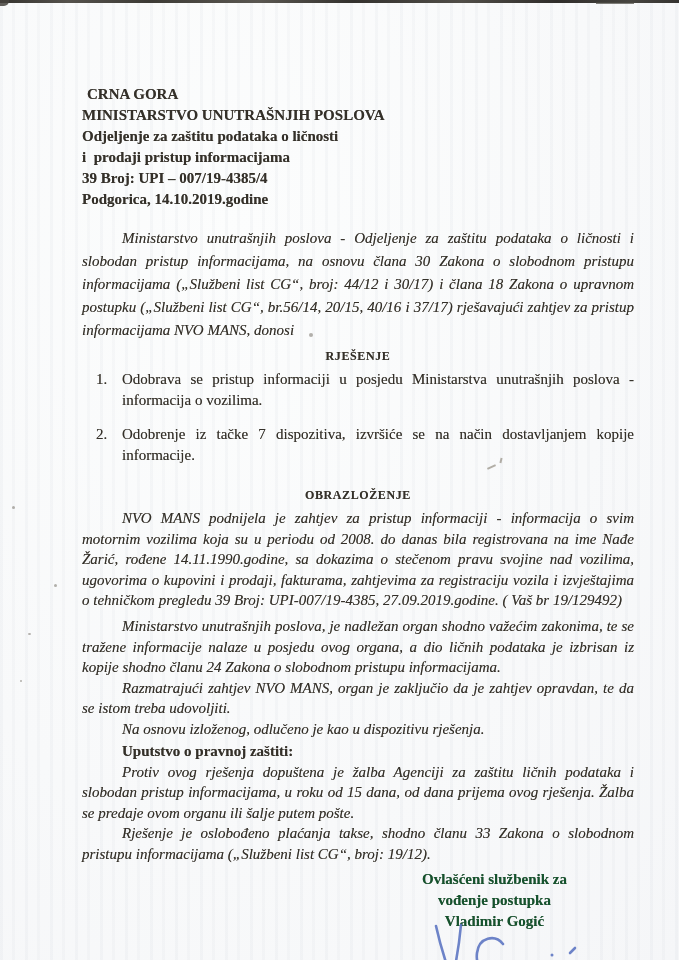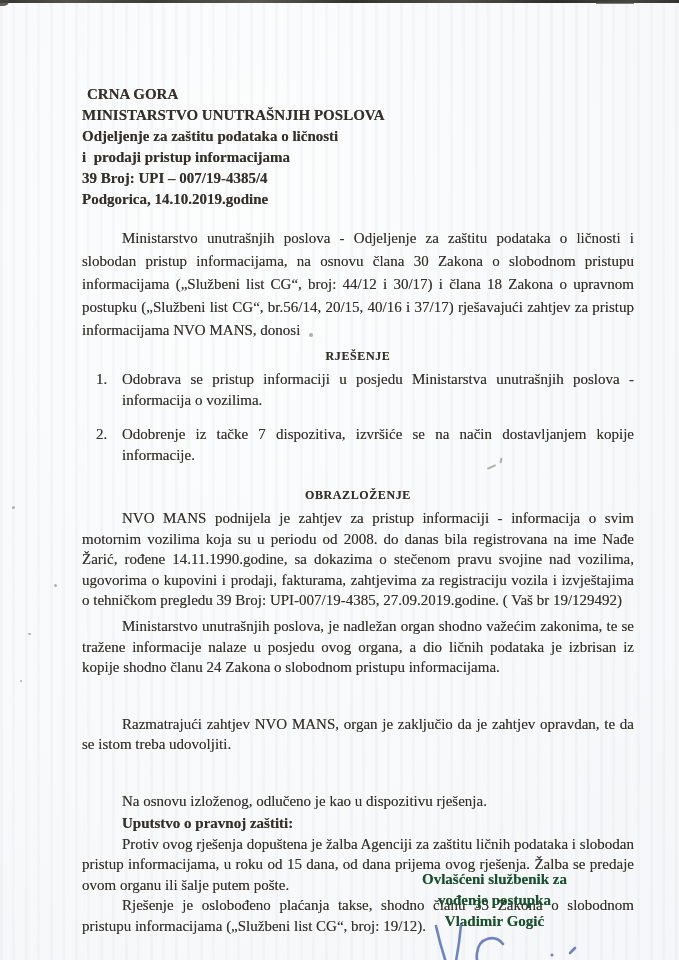--- a/index.html
+++ b/index.html
@@ -74,20 +74,21 @@
     text-shadow: 0 0 0.5px rgba(62,56,48,0.55);
   }
   .header-block { font-weight: bold; line-height: 21px; }
   .header-line { white-space: pre-wrap; }
   .header-line.first { padding-left: 5px; }
 
   .para {
     text-align: justify;
     text-indent: 40px;
     margin: 0;
+    font-style: italic;
   }
   .intro { margin-top: 17px; line-height: 23px; }
 
   .section-heading {
     text-align: center;
     font-weight: bold;
     font-size: 12px;
     letter-spacing: 0.6px;
     line-height: 20px;
   }
@@ -97,21 +98,21 @@
   .list-item {
     display: flex;
     padding-left: 14px;
     line-height: 21px;
   }
   .list-item.first { margin-top: 3px; }
   .list-item.second { margin-top: 13px; margin-bottom: 6px; }
   .list-num { flex: none; width: 26px; }
   .list-text { flex: 1; text-align: justify; }
 
-  .rationale-para { line-height: 20.6px; margin-top: 36px; }
+  .rationale-para { line-height: 20.6px; }
   .rationale-p1 { margin-top: 3px; }
   .rationale-p2 { margin-top: 5px; }
 
   .legal-title {
     font-weight: bold;
     margin-top: 1px;
     margin-left: 40px;
     line-height: 21px;
   }
   .legal-para { line-height: 20.6px; }

